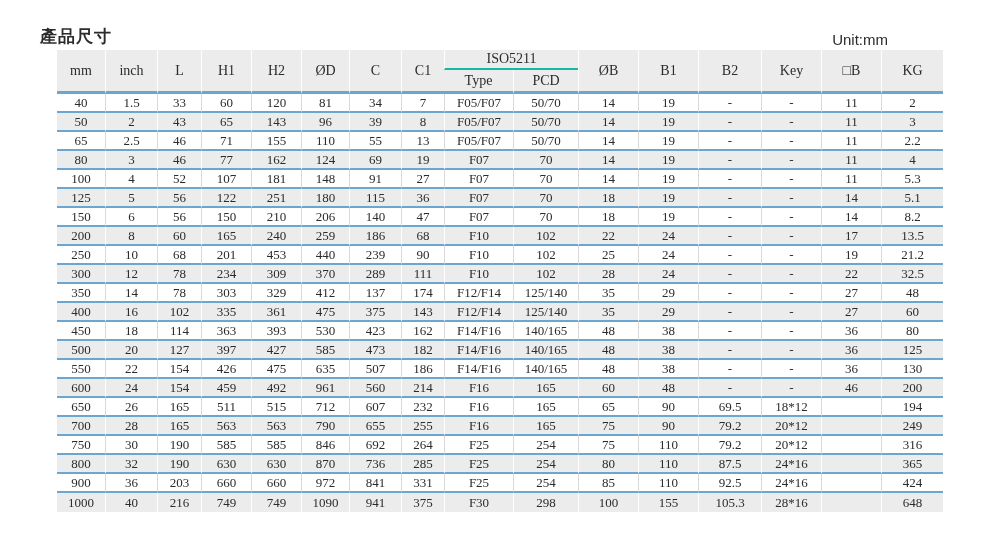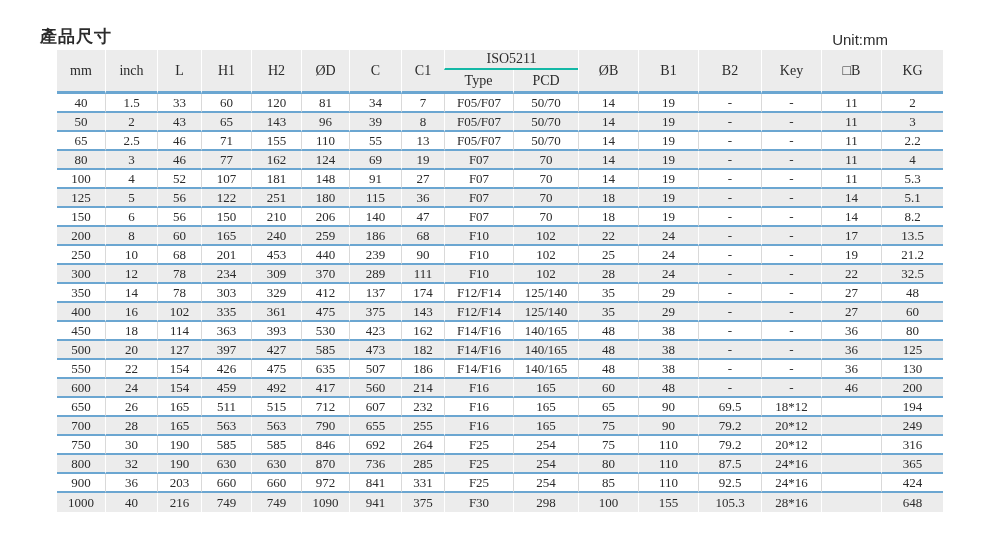--- a/index.html
+++ b/index.html
@@ -415,21 +415,21 @@
           <td>-</td>
           <td>36</td>
           <td>130</td>
         </tr>
         <tr class="alt">
           <td>600</td>
           <td>24</td>
           <td>154</td>
           <td>459</td>
           <td>492</td>
-          <td>417</td>
+          <td>961</td>
           <td>560</td>
           <td>214</td>
           <td>F16</td>
           <td>165</td>
           <td>60</td>
           <td>48</td>
           <td>-</td>
           <td>-</td>
           <td>46</td>
           <td>200</td>

